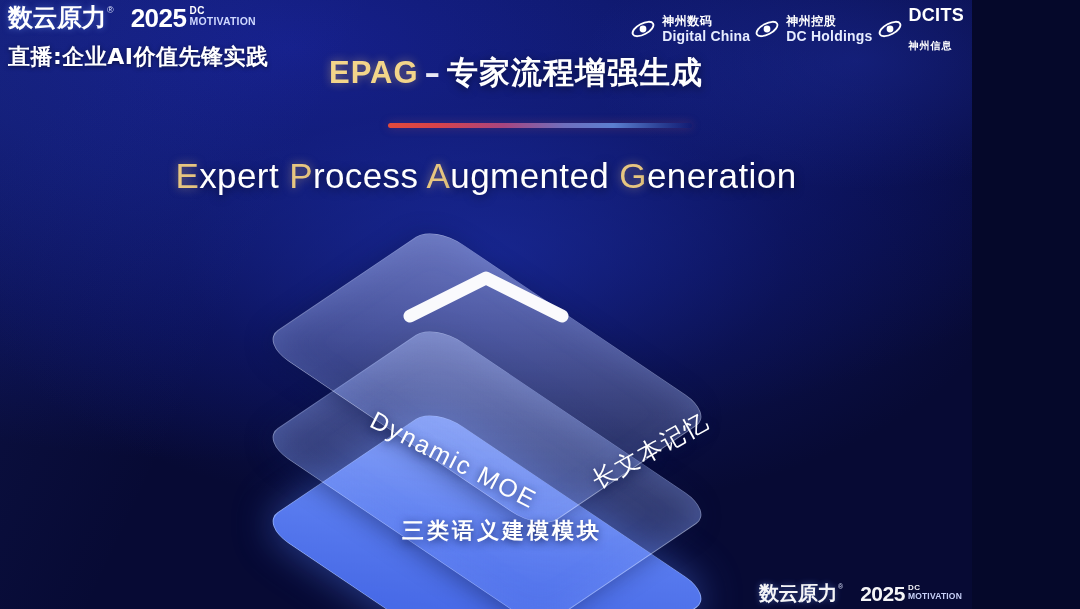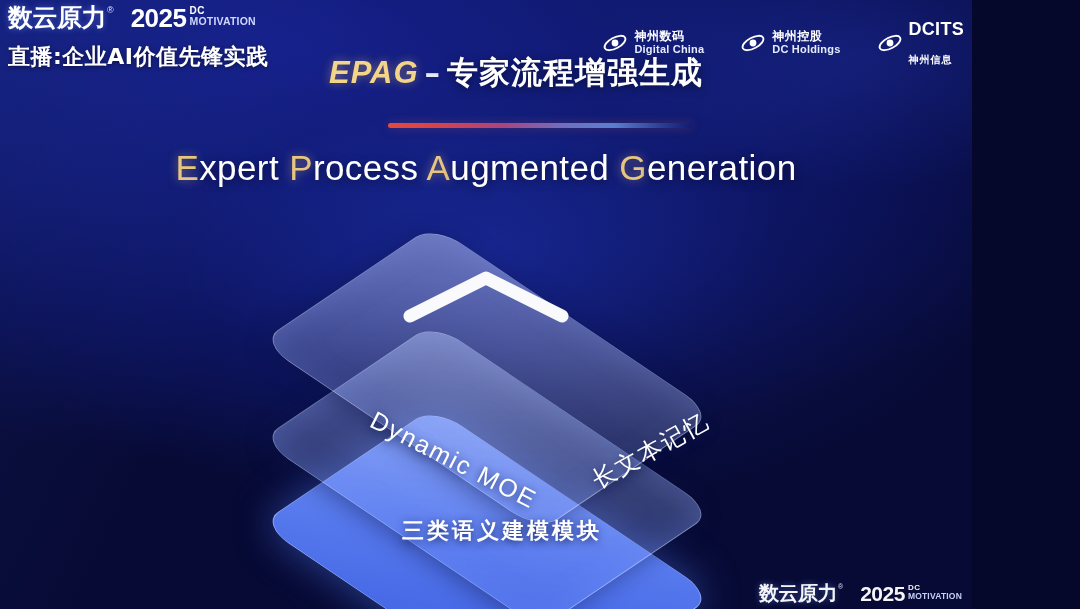--- a/index.html
+++ b/index.html
@@ -93,24 +93,24 @@
     color: #ffffff;
     letter-spacing: 0.5px;
     font-family: "DejaVu Sans", sans-serif;
     text-shadow: 0 1px 4px rgba(0,0,0,0.55);
   }
 
   
   .partners {
     position: absolute;
     right: 8px;
-    top: 20px;
+    top: 6px;
     display: flex;
     align-items: center;
-    gap: 36px;
+    gap: 4px;
     z-index: 6;
     justify-content: flex-end;
   }
   .partner {
     display: flex;
     align-items: center;
     gap: 6px;
   }
   .swirl {
     width: 26px;
@@ -121,21 +121,21 @@
   .partner-cn {
     display: block;
     font-size: 12px;
     font-weight: 700;
     color: #fff;
     letter-spacing: 0.5px;
     font-family: "DejaVu Sans", sans-serif;
   }
   .partner-en {
     display: block;
-    font-size: 11px;
+    font-size: 14px;
     font-weight: 700;
     color: #e6ecff;
     margin-top: 2px;
     letter-spacing: 0.2px;
   }
   .partner-en-big {
     display: block;
     font-size: 18px;
     font-weight: 700;
     color: #fff;
@@ -161,21 +161,20 @@
     font-weight: 700;
     letter-spacing: 1px;
     z-index: 5;
     font-family: "DejaVu Sans", sans-serif;
     padding-left: 60px;
   }
   .title-main .gold {
     color: #f3d58a;
     text-shadow: 0 0 10px rgba(240,200,110,0.45);
     font-family: "Liberation Sans", sans-serif;
-    font-style: italic;
   }
   .title-main .dash { color: #e8e8f5; margin: 0 6px; }
   .title-main .wh {
     color: #ffffff;
     text-shadow: 0 2px 8px rgba(0,0,0,0.5);
   }
 
   .divider {
     position: absolute;
     left: 388px;
@@ -191,21 +190,21 @@
         #5b7fd0 74%,
         #2a3f94 90%,
         rgba(20,30,90,0) 100%);
     z-index: 5;
     box-shadow: 0 0 10px rgba(180,80,90,0.35);
   }
 
   .subtitle {
     position: absolute;
     left: 0; right: 0;
-    top: 148px;
+    top: 156px;
     text-align: center;
     font-size: 35px;
     font-weight: 400;
     letter-spacing: 0.4px;
     z-index: 5;
     font-family: "Liberation Sans", sans-serif;
     color: #ffffff;
     text-shadow: 0 2px 10px rgba(0,0,0,0.5);
   }
   .subtitle .cap {

